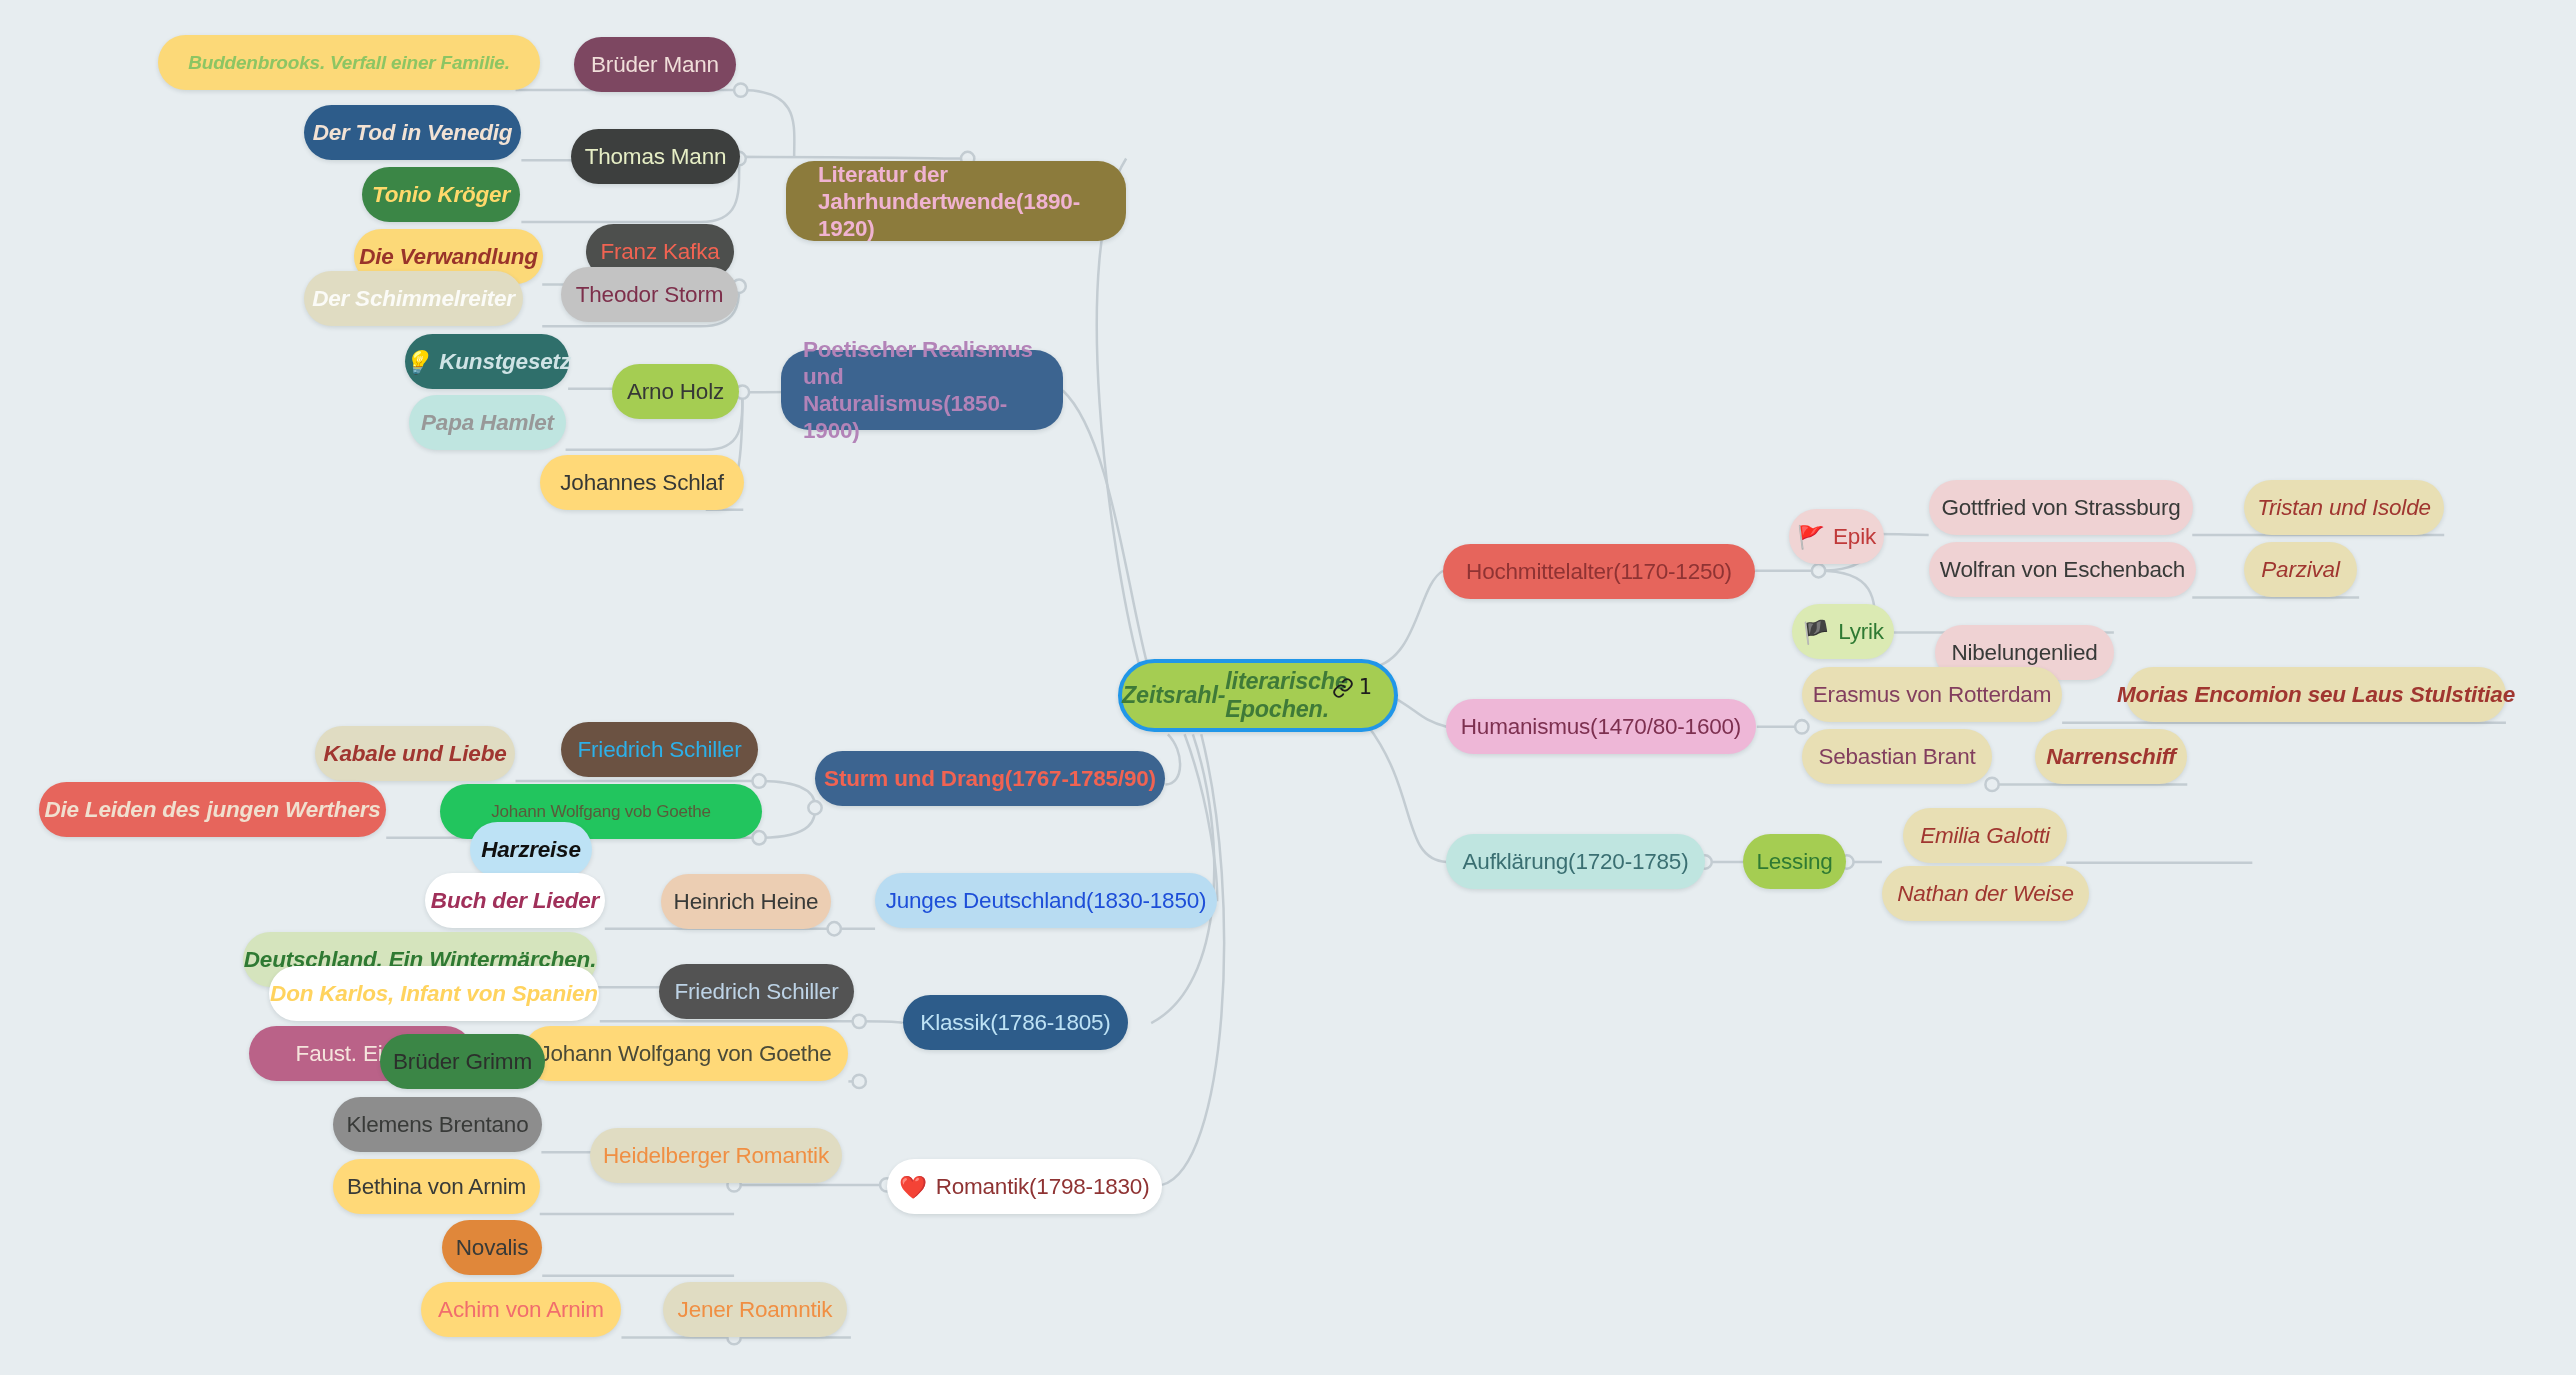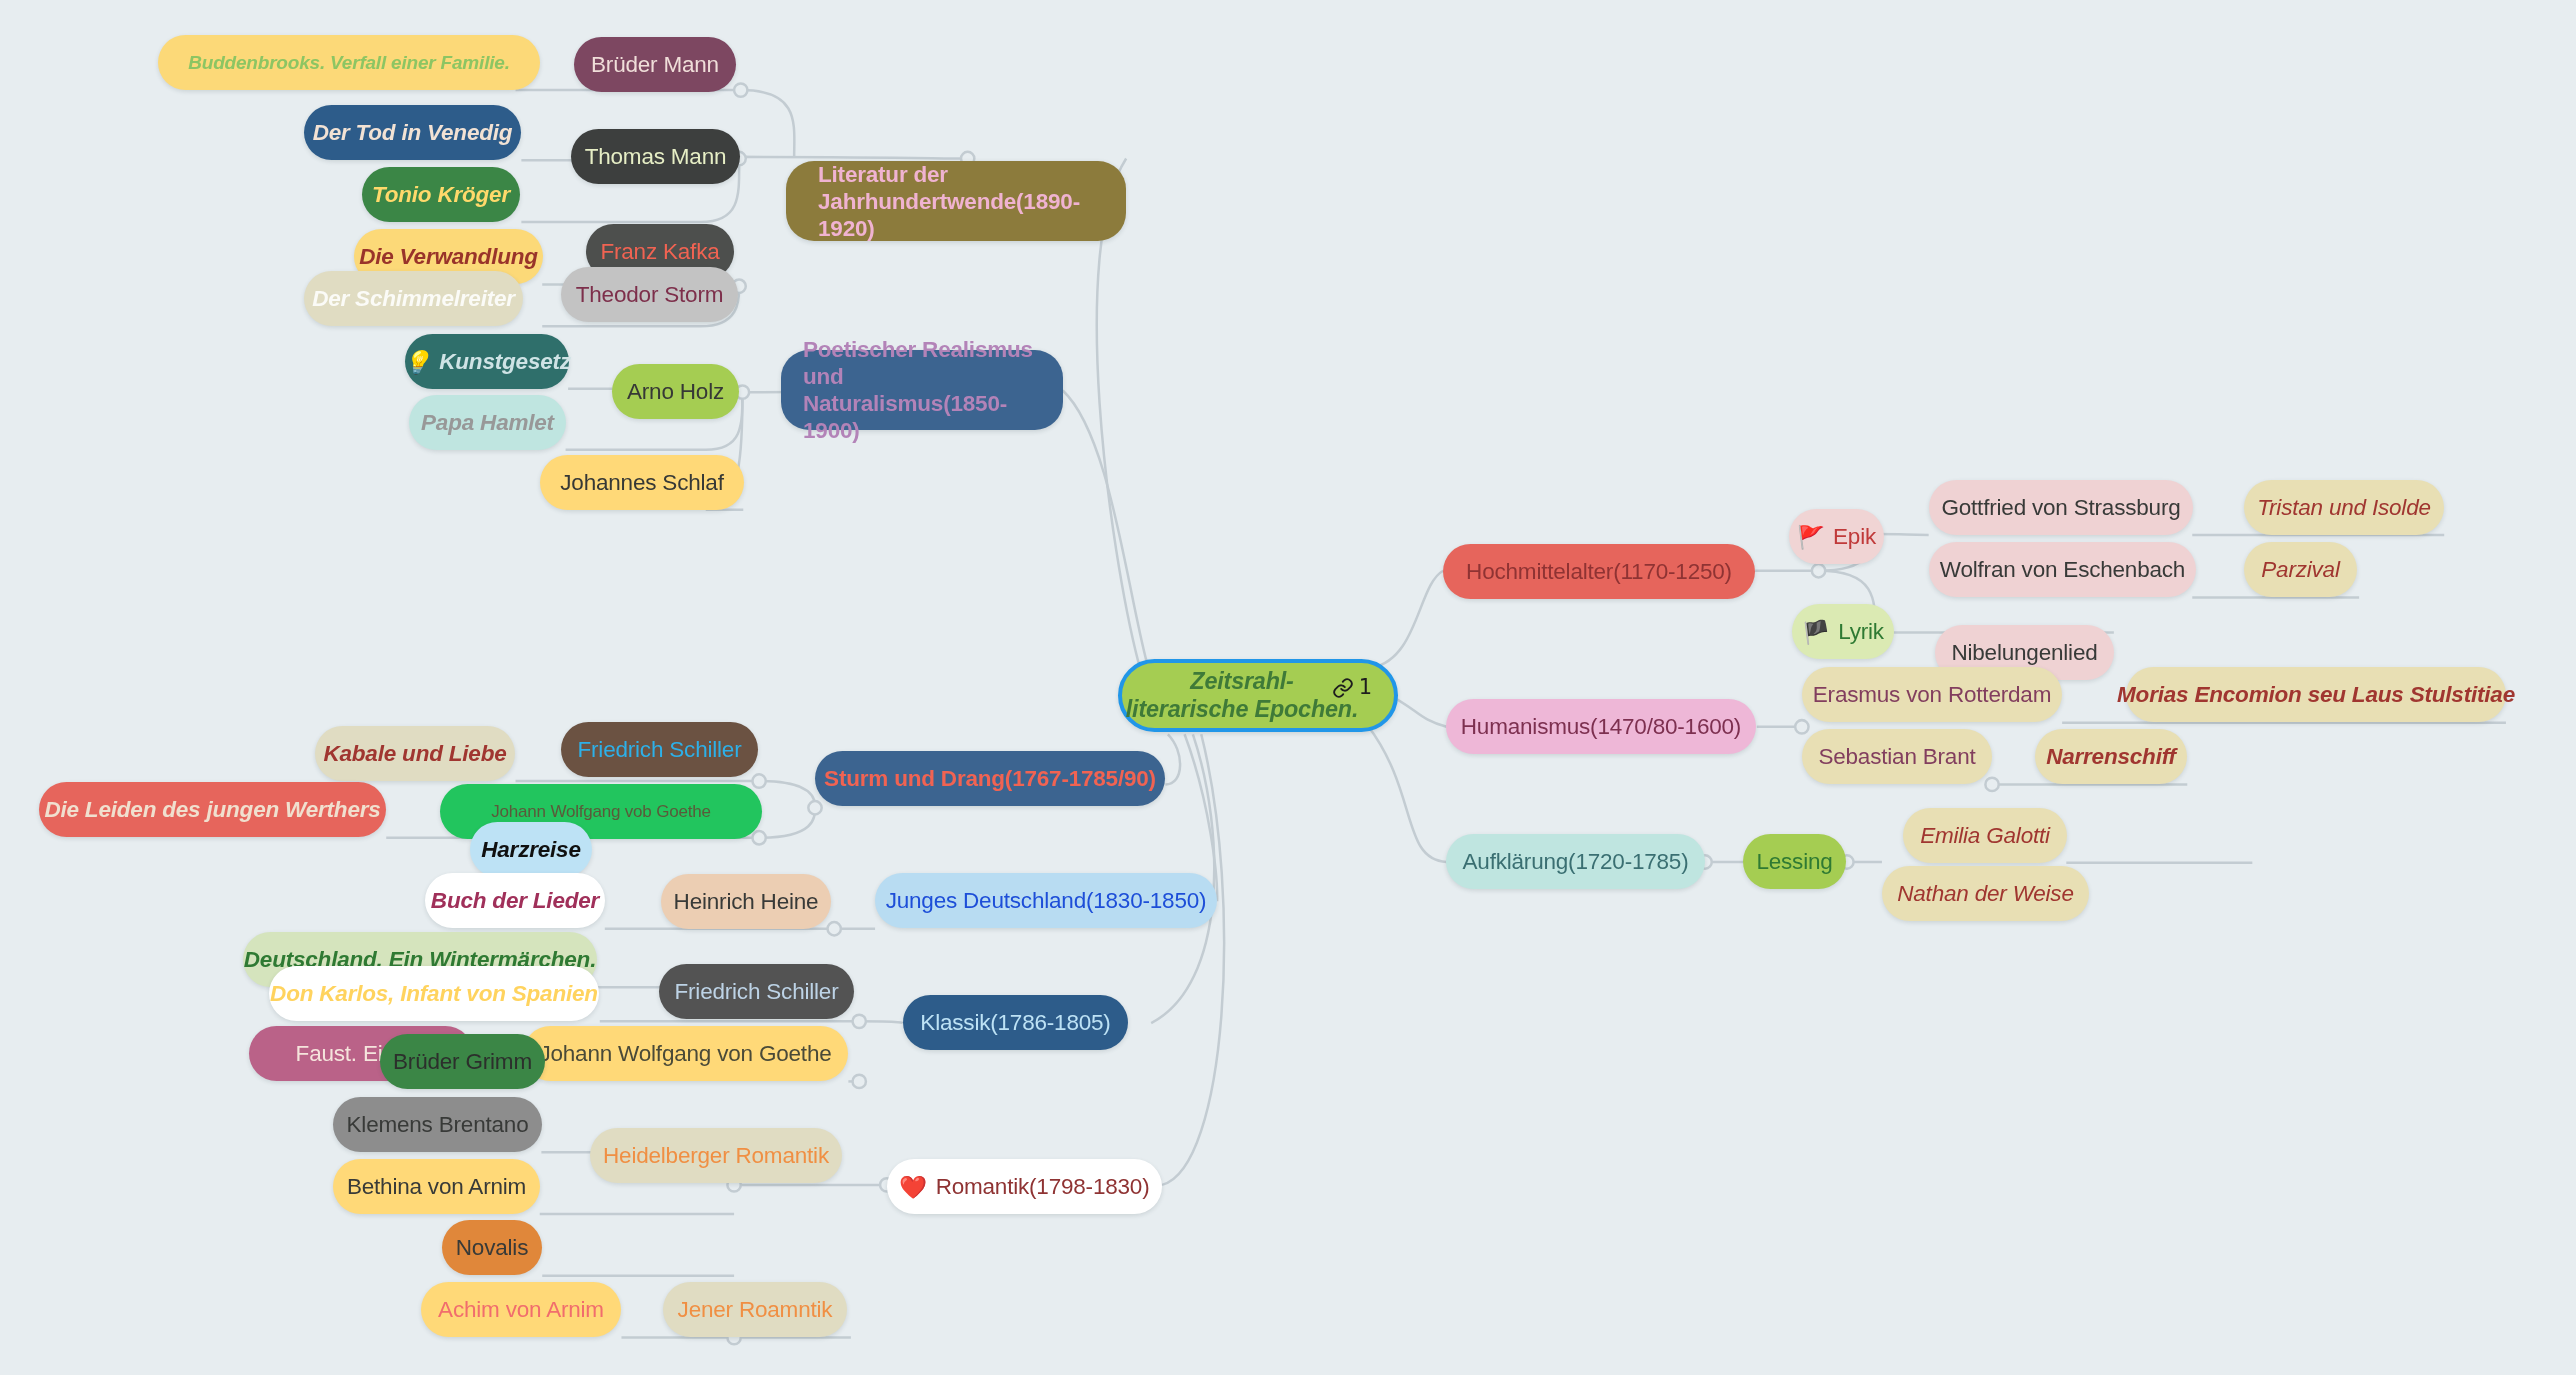--- a/index.html
+++ b/index.html
@@ -37,21 +37,21 @@
   }
   .node .nlabel { display: inline-block; }
   .node .emoji {
     margin-right: 8.3px;
     font-family: "DejaVu Sans", sans-serif;
     display: inline-block;
   }
   .root {
     border: 4.2px solid #2196e8;
     border-radius: 42px;
-    flex-direction: column;
+    flex-direction: row;
     line-height: 1.18;
     z-index: 8;
     white-space: normal;
     text-align: left;
   }
   .root .rlabel { display: block; }
   .linkbadge {
     position: absolute;
     right: 22px;
     bottom: 28px;

